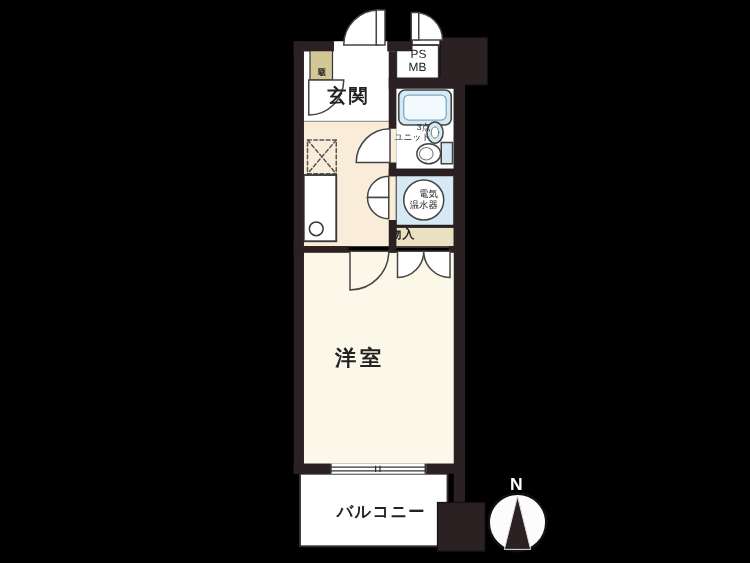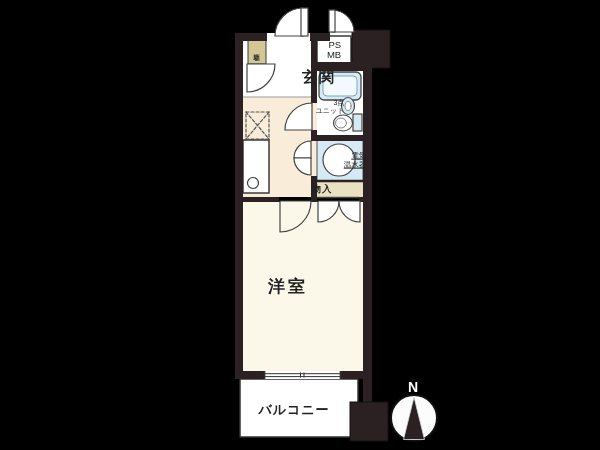--- a/index.html
+++ b/index.html
@@ -6,28 +6,28 @@
     --wall:#2b2123; --bg:#000000; --kitchen-floor:#f9edda; --room-floor:#fbf8ea;
     --fixture-blue:#d6eaf5; --tan:#eae0c2; --khaki:#d3c795; --line:#444444;
   }
   html,body{margin:0;padding:0;background:var(--bg);}
   .stage{position:relative;width:600px;height:450px;background:var(--bg);overflow:hidden;
          font-family:"Liberation Sans",sans-serif;}
   .stage svg{position:absolute;left:0;top:0;}
   .lbl{position:absolute;transform:translate(-50%,-50%);color:#222;white-space:nowrap;
        text-align:right;line-height:1.15;}
   .lbl span{display:block;}
-  .lbl-genkan{left:279px;top:77px;font-size:15px;font-weight:600;letter-spacing:2px;margin-left:40px;}
+  .lbl-genkan{left:279px;top:77px;font-size:15px;font-weight:600;letter-spacing:2px;}
   .lbl-shoe{left:257px;top:49px;font-size:6.5px;writing-mode:vertical-rl;text-orientation:upright;letter-spacing:0;}
   .lbl-psmb{left:334px;top:50px;font-size:9.5px;line-height:1.1;}
   .lbl-unitbath{left:330px;top:107px;font-size:7px;}
-  .lbl-heater{left:355px;top:160px;font-size:7.5px;line-height:1.25;text-decoration:underline;}
+  .lbl-heater{left:339px;top:160px;font-size:7.5px;line-height:1.25;}
   .lbl-storage{left:322px;top:189px;font-size:9.5px;font-weight:600;letter-spacing:1px;}
   .lbl-room{left:288px;top:287px;font-size:17px;font-weight:600;letter-spacing:3px;}
-  .lbl-balcony{left:294px;top:410px;font-size:13px;font-weight:600;letter-spacing:1px;}
+  .lbl-balcony{left:305px;top:410px;font-size:13px;font-weight:600;letter-spacing:1px;}
   .lbl-north{left:413px;top:387px;font-size:14px;font-weight:700;color:#fff;}
 </style>
 </head>
 <body>
 
 <div class="stage">
   <svg width="600" height="450" viewBox="0 0 600 450">
 
     <g>
       <rect x="243" y="41" width="74" height="56" fill="#ffffff"></rect>

